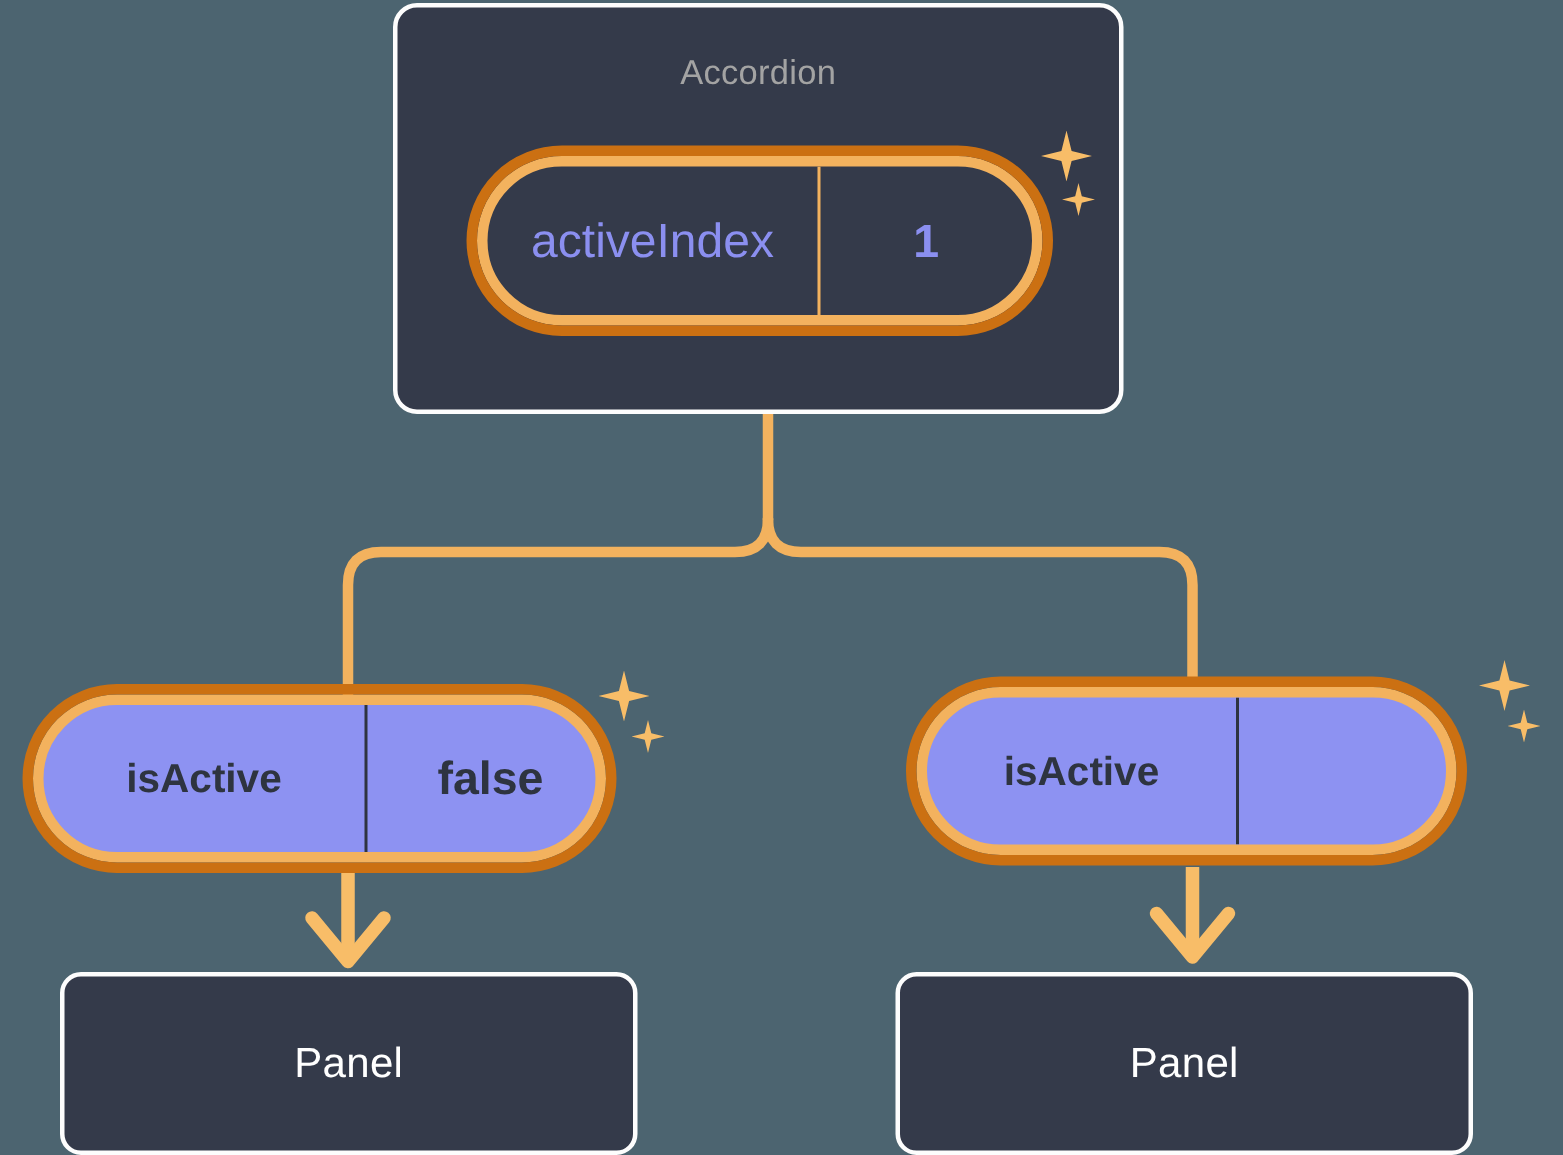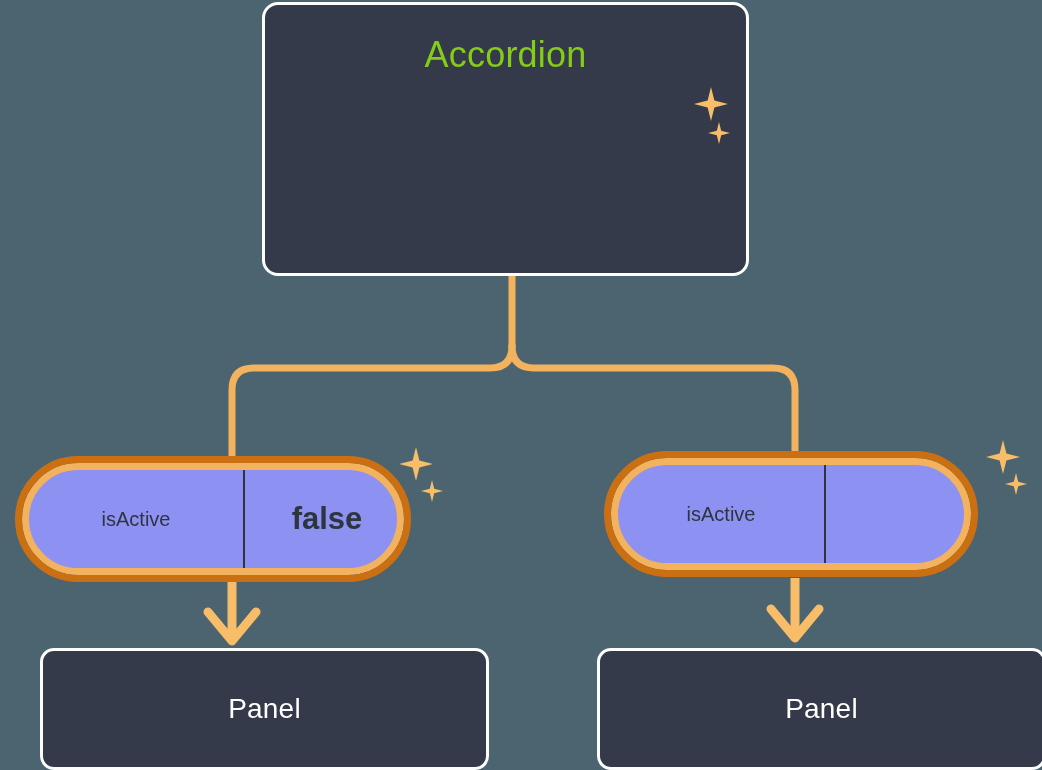--- a/index.html
+++ b/index.html
@@ -47,30 +47,30 @@
     left: 262px;
     top: 2px;
     width: 487px;
     height: 274px;
     flex-direction: column;
     justify-content: flex-start;
     border-radius: 16px;
   }
 
   .card-title {
-    color: #84cc16;
-    font-size: 36px;
+    color: #a3a3a3;
+    font-size: 23px;
     font-weight: 400;
     letter-spacing: 0.2px;
     margin-top: 32px;
     line-height: 1;
   }
 
   .card-panel {
-    width: 449px;
+    width: 385px;
     height: 122px;
     top: 648px;
   }
   .card-panel.left  { left: 40px; }
   .card-panel.right { left: 597px; }
 
   .panel-title {
     color: #ffffff;
     font-size: 28px;
     font-weight: 400;
@@ -119,22 +119,22 @@
     font-weight: 700;
   }
 
   
   .pill-purple {
     background: #8d92f2;
     height: 112px;
   }
   .pill-purple .pill-key {
     color: #2e3440;
-    font-size: 20px;
-    font-weight: 400;
+    font-size: 27px;
+    font-weight: 700;
     border-right: 2px solid #2e3440;
   }
   .pill-purple .pill-val {
     color: #2e3440;
     font-size: 31px;
     font-weight: 700;
     flex: 1 1 auto;
     padding-left: 12px;
   }
 
@@ -191,20 +191,24 @@
     <path d="M 208 612 L 232 641 L 256 612" fill="none" stroke="#f8bd68" stroke-width="9" stroke-linecap="round" stroke-linejoin="round"></path>
 
     <path d="M 795 578 L 795 638" fill="none" stroke="#f8bd68" stroke-width="9" stroke-linecap="butt"></path>
     <path d="M 771 609 L 795 638 L 819 609" fill="none" stroke="#f8bd68" stroke-width="9" stroke-linecap="round" stroke-linejoin="round"></path>
   </svg>
 
   <div class="card card-accordion">
     <div class="card-title">Accordion</div>
   </div>
 
+  <div class="pill pill-dark pill-activeindex">
+    <div class="pill-key">activeIndex</div>
+    <div class="pill-val">1</div>
+  </div>
 
   <div class="sparkle big spk-acc-1"></div>
   <div class="sparkle small spk-acc-2"></div>
 
   <div class="pill pill-purple pill-isactive-false">
     <div class="pill-key">isActive</div>
     <div class="pill-val">false</div>
   </div>
 
   <div class="sparkle big spk-l-1"></div>

